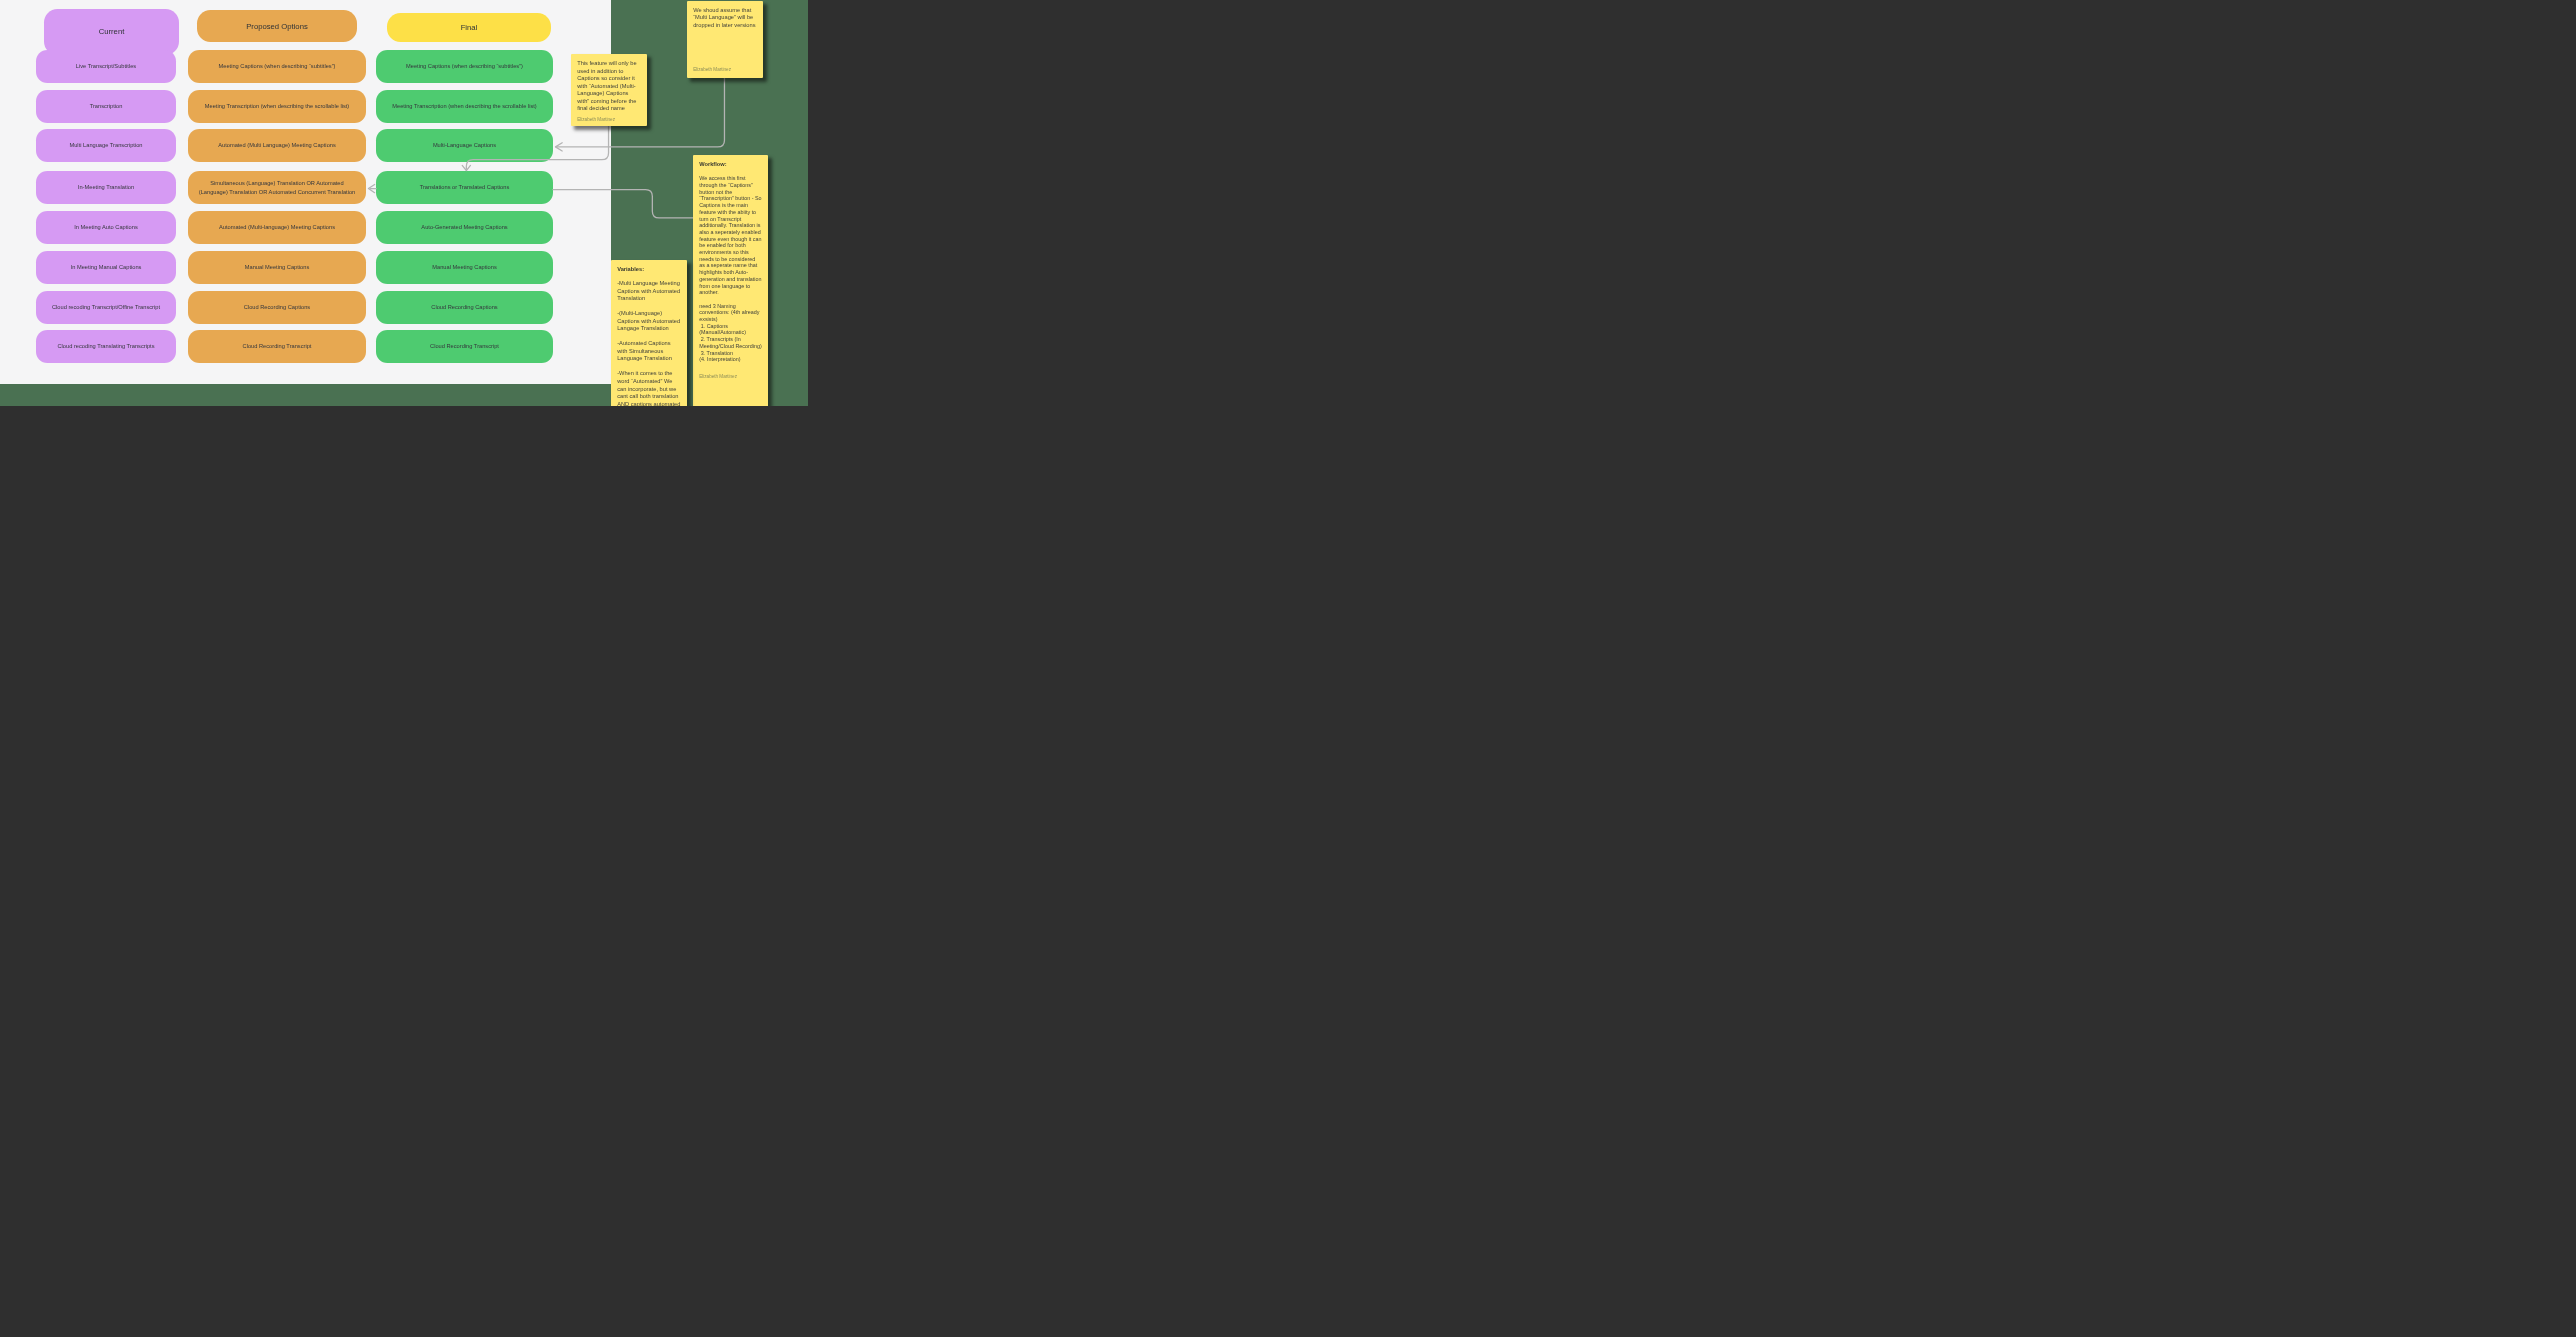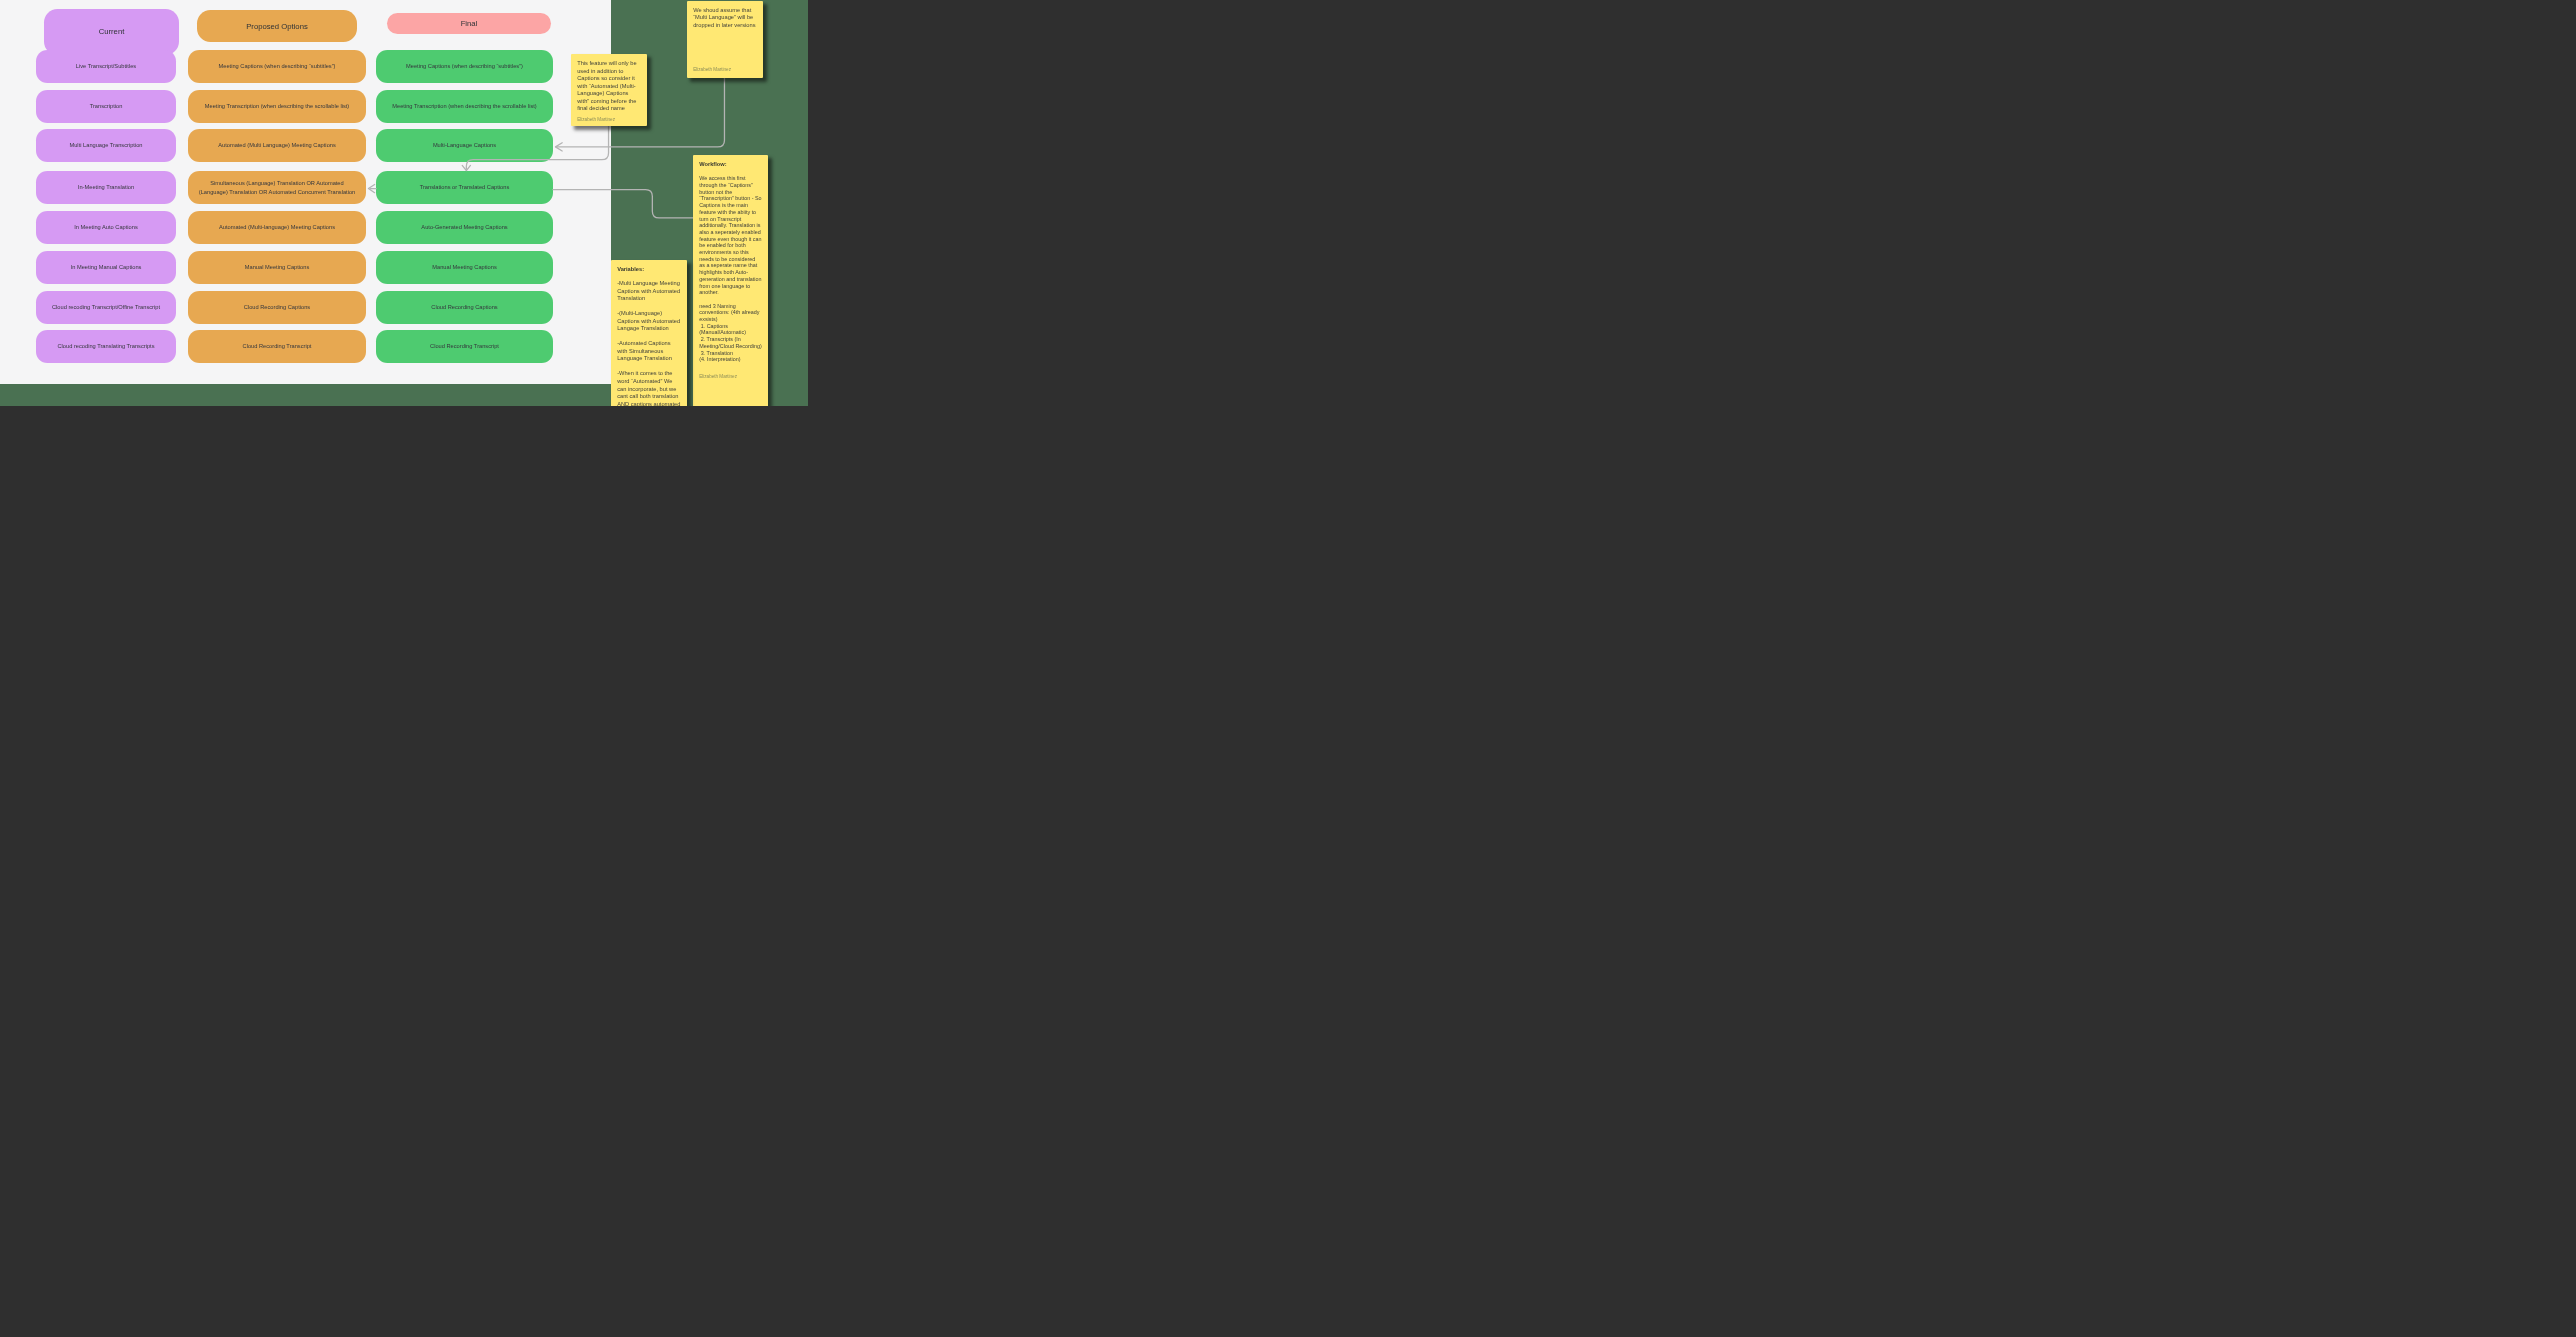--- a/index.html
+++ b/index.html
@@ -123,21 +123,21 @@
       </div>
       <div class="pill" style="left: 188px; top: 251px; width: 178px; height: 33px; background: rgb(231, 168, 81);">
         <span class="pill-label">Manual Meeting Captions</span>
       </div>
       <div class="pill" style="left: 188px; top: 291px; width: 178px; height: 33px; background: rgb(231, 168, 81);">
         <span class="pill-label">Cloud Recording Captions</span>
       </div>
       <div class="pill" style="left: 188px; top: 330px; width: 178px; height: 33px; background: rgb(231, 168, 81);">
         <span class="pill-label">Cloud Recording Transcript</span>
       </div>
-      <div class="pill header" style="left: 387px; top: 13px; width: 164px; height: 21px; background: #fca5a5;">
+      <div class="pill header" style="left: 387px; top: 13px; width: 164px; height: 29px; background: #fde047;">
         <span class="pill-label">Final</span>
       </div>
       <div class="pill" style="left: 376px; top: 50px; width: 177px; height: 33px; background: rgb(78, 203, 112);">
         <span class="pill-label">Meeting Captions (when describing “subtitles”)</span>
       </div>
       <div class="pill" style="left: 376px; top: 90px; width: 177px; height: 33px; background: rgb(78, 203, 112);">
         <span class="pill-label">Meeting Transcription (when describing the scrollable list)</span>
       </div>
       <div class="pill" style="left: 376px; top: 129px; width: 177px; height: 33px; background: rgb(78, 203, 112);">
         <span class="pill-label">Multi-Language Captions</span>

